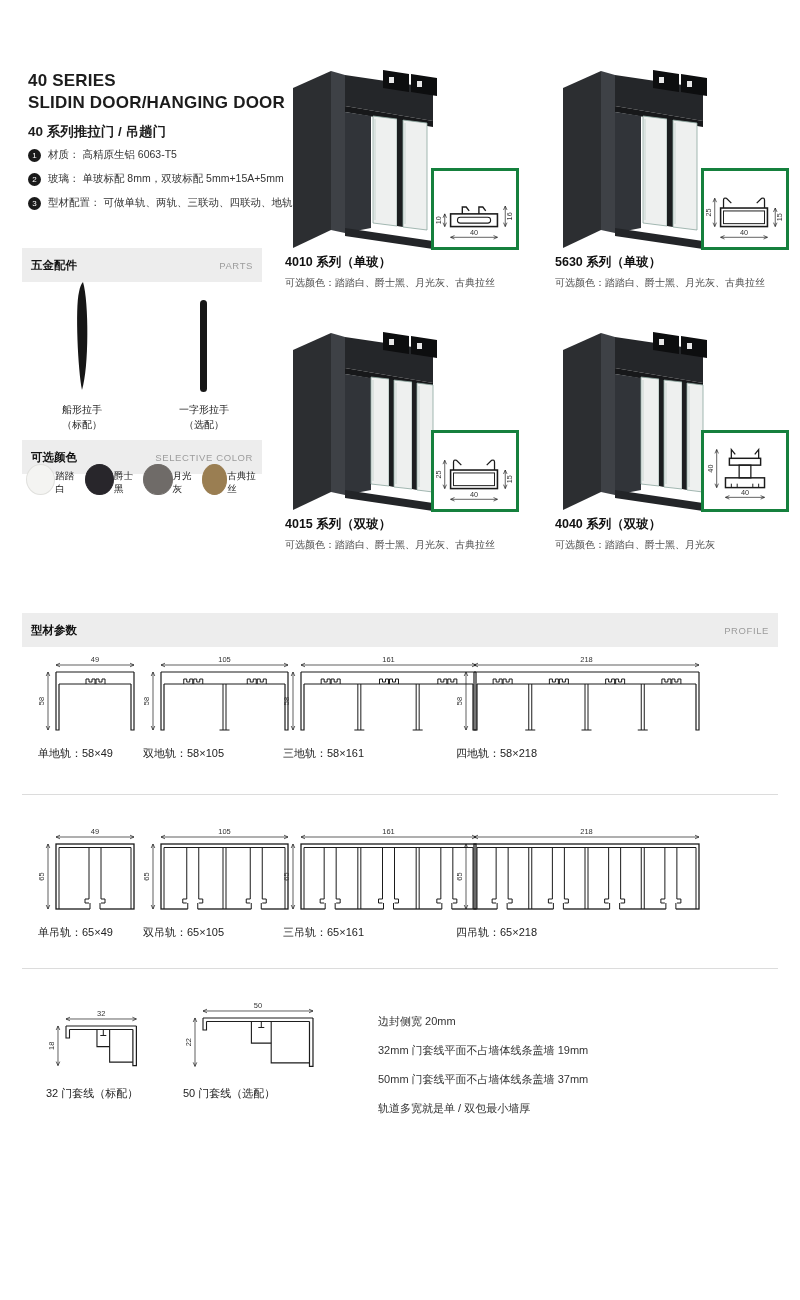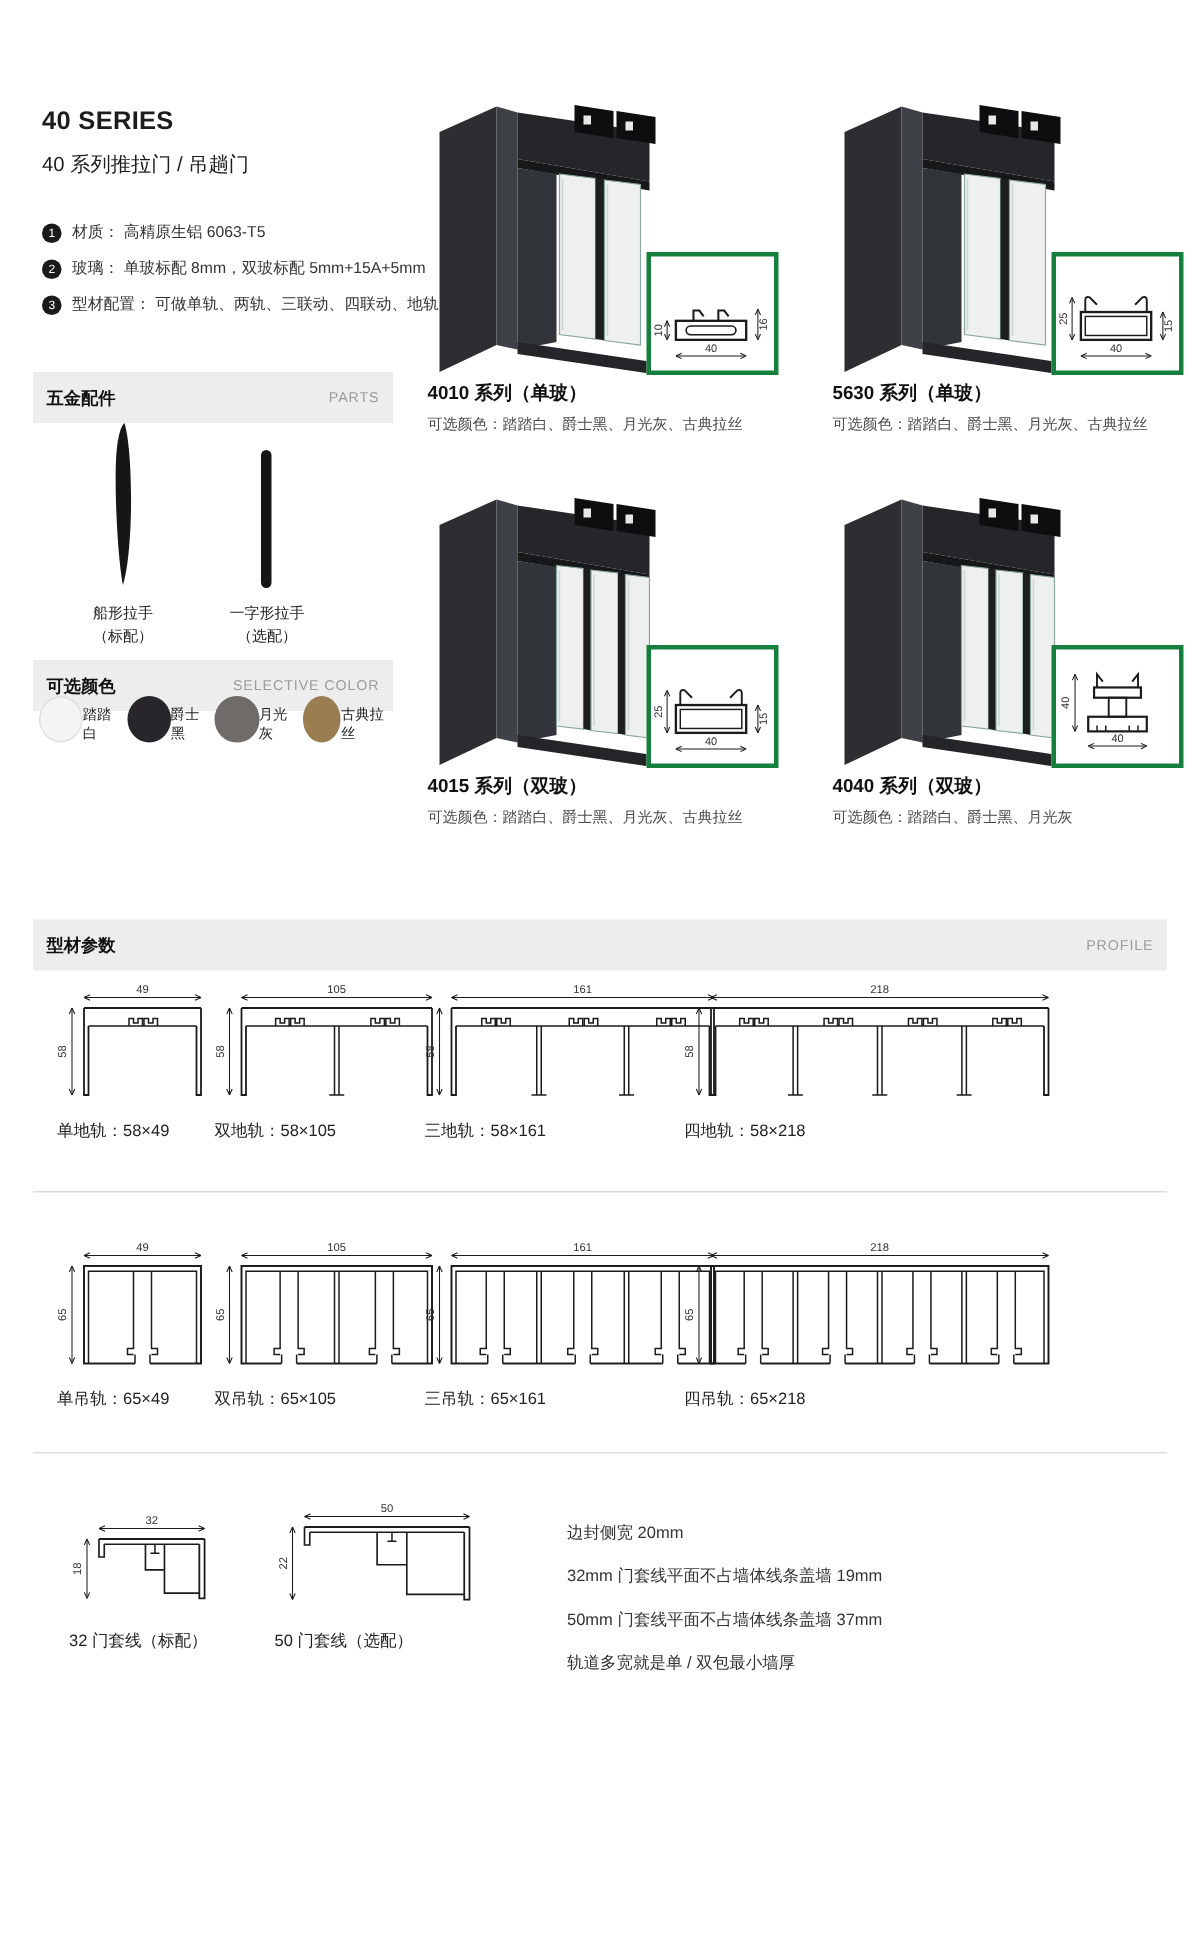--- a/index.html
+++ b/index.html
@@ -2,34 +2,34 @@
 <html><head>
 <meta charset="utf-8">
 <style>
   *{margin:0;padding:0;box-sizing:border-box}
   html,body{background:#fff}
   body{width:800px;height:1300px;position:relative;font-family:"Liberation Sans","DejaVu Sans",sans-serif;color:#222;overflow:hidden}
   .abs{position:absolute}
 
   
   .title-en{font-size:17px;font-weight:700;line-height:1.3;color:#1c1c1c;letter-spacing:.2px}
-  .title-cn{font-size:13.5px;font-weight:400;color:#1c1c1c;margin-top:9px}
+  .title-cn{font-size:13.5px;font-weight:700;color:#1c1c1c;margin-top:9px}
 
   
   .spec-row{display:flex;align-items:center;gap:7px;margin-bottom:10px}
   .spec-num{width:13px;height:13px;border-radius:50%;background:#1a1a1a;color:#fff;font-size:8px;display:flex;align-items:center;justify-content:center;flex:0 0 13px}
   .spec-text{font-size:10.5px;color:#333}
 
   
   .secbar{background:#ededed;height:21px;display:flex;align-items:center;justify-content:space-between;padding:17px 9px}
   .secbar .cn{font-size:11.5px;font-weight:700;color:#111}
   .secbar .en{font-size:9.5px;color:#9c9c9c;letter-spacing:.6px}
 
   
-  .parts-row{display:flex;}
+  .parts-row{display:flex;gap:26px}
   .part-col{width:96px;display:flex;flex-direction:column;align-items:center}
   .part-glyph{height:118px;display:flex;align-items:flex-end;justify-content:center}
   .part-label{margin-top:9px;font-size:10px;color:#222;text-align:center;line-height:1.45}
 
   
   .swatch-row{width:232px;display:flex;justify-content:space-between}
   .swatch-col{display:flex;flex-direction:row;align-items:center;width:56px}
   .swatch{width:31px;height:31px;border-radius:50%}
   .swatch-label{margin-top:7px;font-size:9.5px;color:#222}
 
@@ -51,20 +51,21 @@
   .pdraw.h78{height:78px}
   .plabel{margin-top:10px;font-size:11px;font-weight:400;color:#222}
   .notes{position:absolute;left:350px;top:16px}
   .note-line{font-size:11px;color:#333;margin-bottom:14px}
 </style>
 </head>
 <body>
 
 <div class="abs" style="left:28px;top:70px">
   <div class="title-en">40 SERIES</div>
+  <div class="title-en">SLIDIN DOOR/HANGING DOOR</div>
   <div class="title-cn">40 系列推拉门 / 吊趟门</div>
 </div>
 
 <div class="abs" style="left:28px;top:148px">
   <div class="spec-row">
     <span class="spec-num">1</span>
     <span class="spec-text">材质： 高精原生铝 6063-T5</span>
   </div>
   <div class="spec-row">
     <span class="spec-num">2</span>

